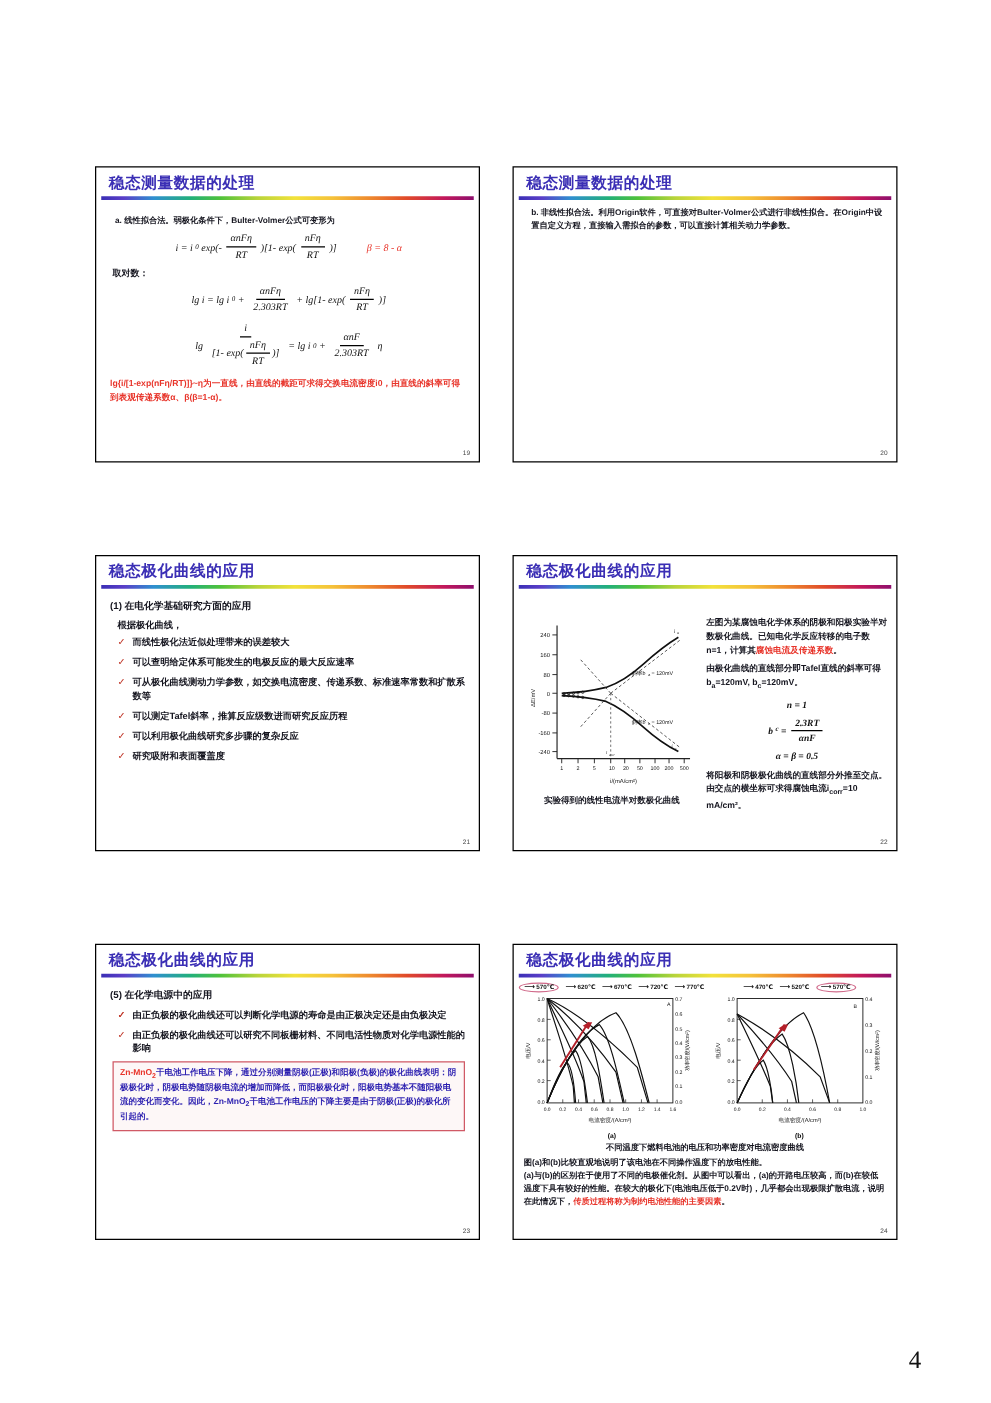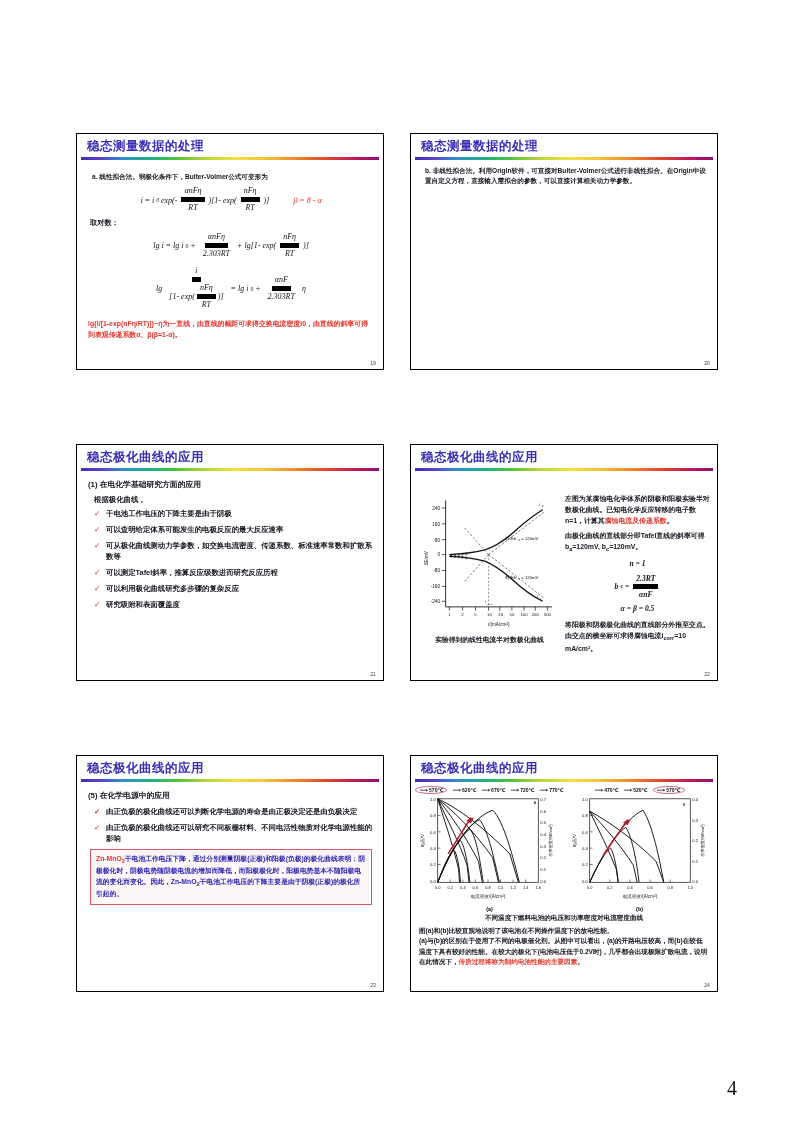--- a/index.html
+++ b/index.html
@@ -44,21 +44,21 @@
   
   .fml-wrap{margin-top:3px;}
   .fml{
     font-family:"Liberation Serif","DejaVu Serif",serif;
     font-style:italic;font-size:8px;color:#111;
     display:flex;align-items:center;justify-content:center;gap:2px;
     margin:4px 0;
   }
   .frac{display:inline-flex;flex-direction:column;align-items:center;
         vertical-align:middle;margin:0 2px;}
-  .frac .num{border-bottom:5px solid #000000;padding:0 3px 0px 3px;line-height:1.35;}
+  .frac .num{border-bottom:1px solid #000000;padding:0 3px 0px 3px;line-height:1.35;}
   .frac .den{padding:1px 3px 0 3px;line-height:1.35;}
   .sub{font-size:5.6px;vertical-align:-2px;font-style:italic;}
   .nsub{font-size:5.6px;vertical-align:-2px;font-style:normal;}
   .betaeq{color:#e8342a;margin-left:22px;font-style:italic;}
 
   .takelog{font-size:7.2px;font-weight:bold;color:#15151f;margin:2px 0 0 2px;}
 
   .redfoot{
     font-size:6.9px;line-height:1.62;color:#e8342a;font-weight:bold;
     margin-top:7px;
@@ -205,21 +205,21 @@
       <div class="slide-num">20</div>
     </div>
 
     <div class="slide">
       <div class="slide-title">稳态极化曲线的应用</div>
       <div class="rainbow"></div>
       <div class="slide-body">
         <div class="lead">(1) 在电化学基础研究方面的应用</div>
         <div class="sublead">根据极化曲线，</div>
         <ul class="checks">
-          <li><span class="tick">✓</span><span>干电池工作电压的下降主要是由于阴极</span></li>
+          <li><span class="tick">✓</span><span>而线性极化法近似处理带来的误差较大</span></li>
           <li><span class="tick">✓</span><span>可以查明给定体系可能发生的电极反应的最大反应速率</span></li>
           <li><span class="tick">✓</span><span>可从极化曲线测动力学参数，如交换电流密度、传递系数、标准速率常数和扩散系数等</span></li>
           <li><span class="tick">✓</span><span>可以测定Tafel斜率，推算反应级数进而研究反应历程</span></li>
           <li><span class="tick">✓</span><span>可以利用极化曲线研究多步骤的复杂反应</span></li>
           <li><span class="tick">✓</span><span>研究吸附和表面覆盖度</span></li>
         </ul>
       </div>
       <div class="slide-num">21</div>
     </div>
 

